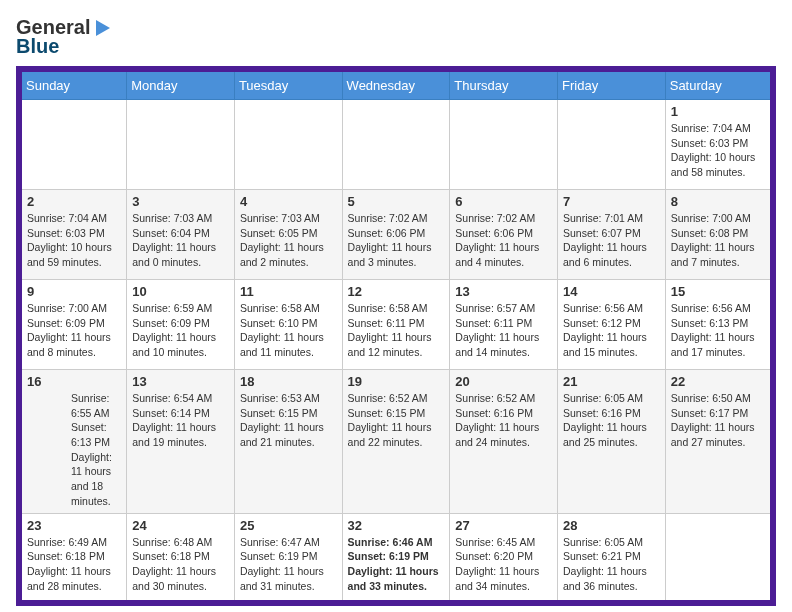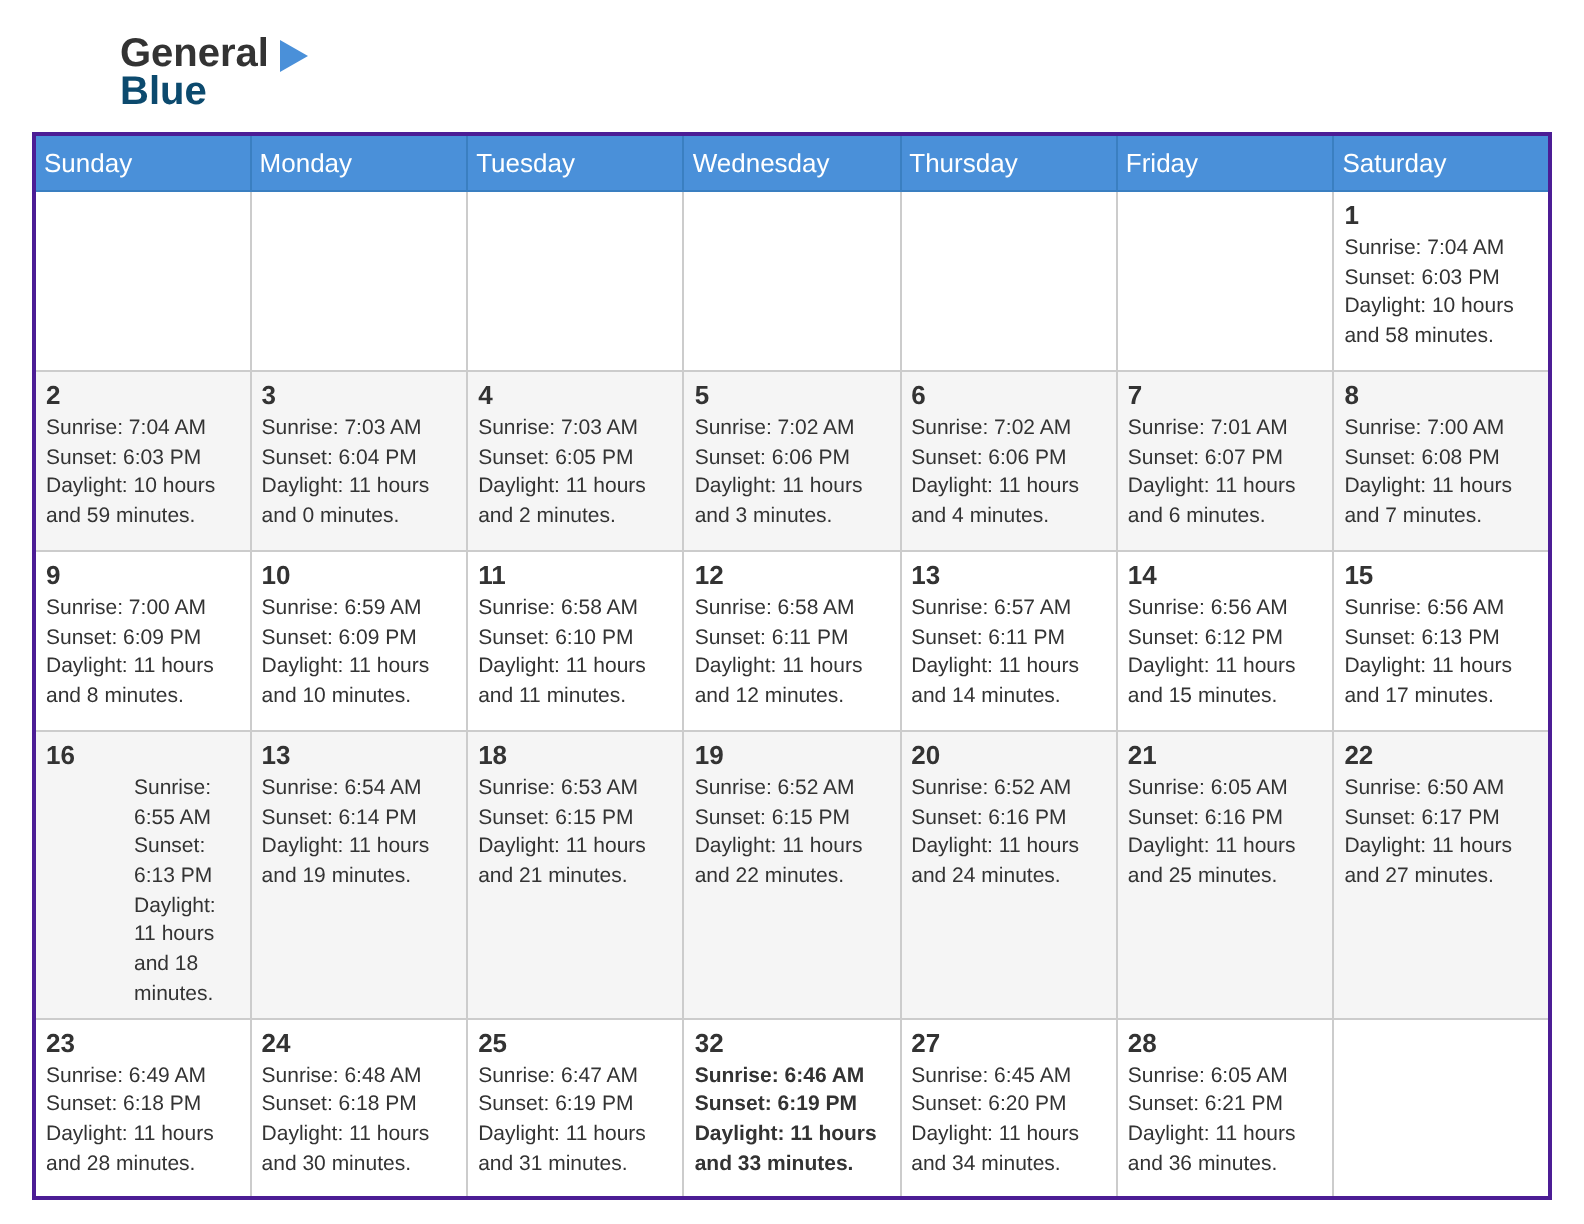--- a/index.html
+++ b/index.html
@@ -8,21 +8,20 @@
       background: #fff;
       width: 792px;
       min-height: 612px;
       padding: 16px;
     }
     .header {
       display: flex;
       justify-content: space-between;
       align-items: center;
       margin-bottom: 8px;
-      margin-left: 44px;
     }
     .logo {
       display: flex;
       align-items: center;
       gap: 4px;
     }
     .title-block {
       text-align: right;
     }
     .month-title {
@@ -30,21 +29,21 @@
       font-weight: bold;
       color: #333;
     }
     .location-title {
       font-size: 14px;
       color: #555;
     }
     .calendar {
       width: 100%;
       border-collapse: collapse;
-      border: 2px solid #4c1d95;
+      border: 6px solid #4c1d95;
     }
     .calendar th {
       background-color: #4a90d9;
       color: #fff;
       font-size: 13px;
       padding: 6px 4px;
       text-align: left;
       border: 1px solid #3a7fc1;
       font-weight: normal;
     }

